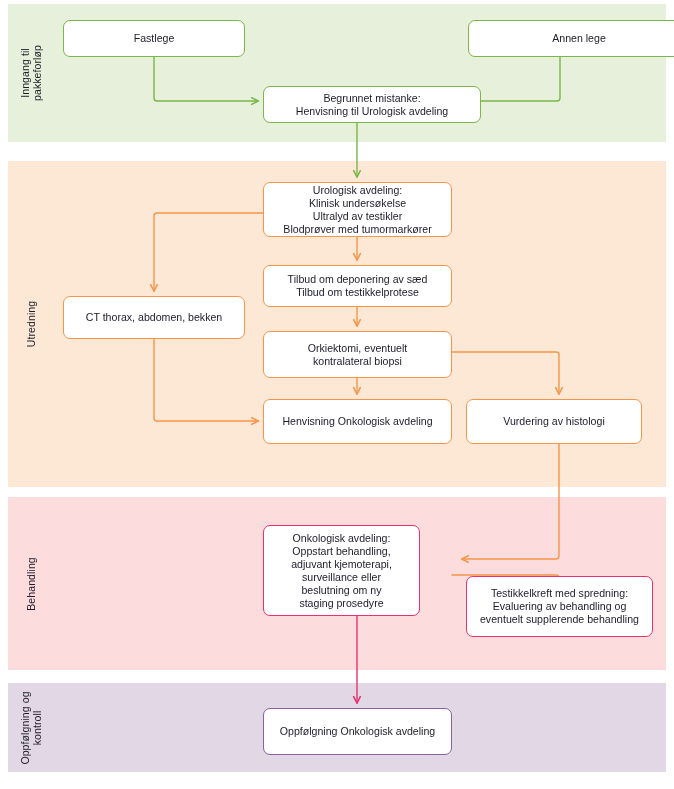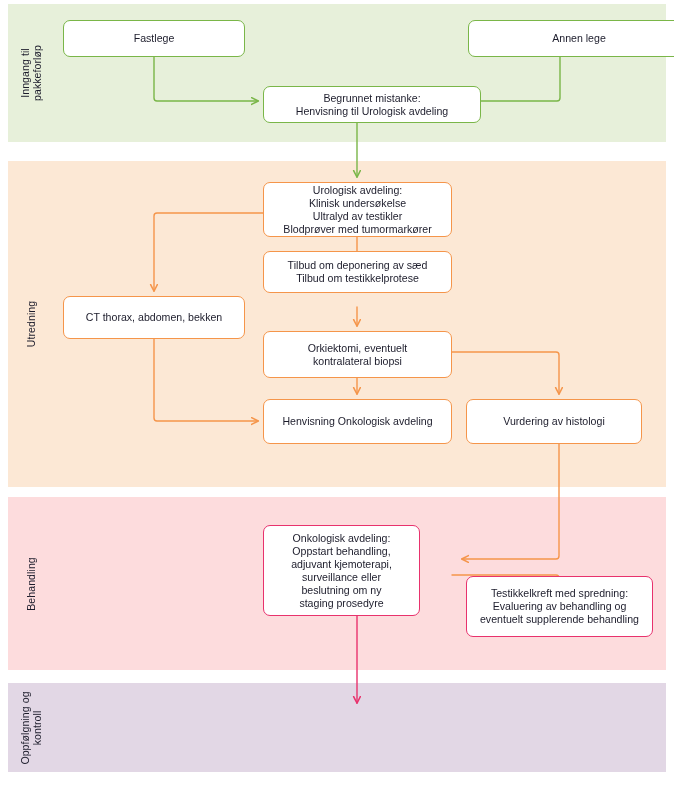--- a/index.html
+++ b/index.html
@@ -158,35 +158,36 @@
   <div class="node green" style="left:263px; top:86px;  width:218px; height:37px;">Begrunnet mistanke:
 Henvisning til Urologisk avdeling</div>
 
   <div class="node orange" style="left:263px; top:182px; width:189px; height:55px;">Urologisk avdeling:
 Klinisk undersøkelse
 Ultralyd av testikler
 Blodprøver med tumormarkører</div>
 
   <div class="node orange" style="left:63px;  top:296px; width:182px; height:43px;">CT thorax, abdomen, bekken</div>
 
-  <div class="node orange" style="left:263px; top:251px; width:189px; height:42px;">Tilbud om deponering av sæd
+  <div class="node orange" style="left:263px; top:265px; width:189px; height:42px;">Tilbud om deponering av sæd
 Tilbud om testikkelprotese</div>
 
   <div class="node orange" style="left:263px; top:399px; width:189px; height:45px;">Henvisning Onkologisk avdeling</div>
 
   <div class="node orange" style="left:263px; top:331px; width:189px; height:47px;">Orkiektomi, eventuelt
 kontralateral biopsi</div>
 
   <div class="node orange" style="left:466px; top:399px; width:176px; height:45px;">Vurdering av histologi</div>
 
   <div class="node pink" style="left:263px; top:525px; width:157px; height:91px;">Onkologisk avdeling:
 Oppstart behandling,
 adjuvant kjemoterapi,
 surveillance eller
 beslutning om ny
 staging prosedyre</div>
 
   <div class="node pink" style="left:466px; top:576px; width:187px; height:61px;">Testikkelkreft med spredning:
 Evaluering av behandling og
 eventuelt supplerende behandling</div>
 
+  <div class="node purple" style="left:263px; top:708px; width:189px; height:47px;">Oppfølgning  Onkologisk avdeling</div>
 
 </div>
 
 </body></html>

